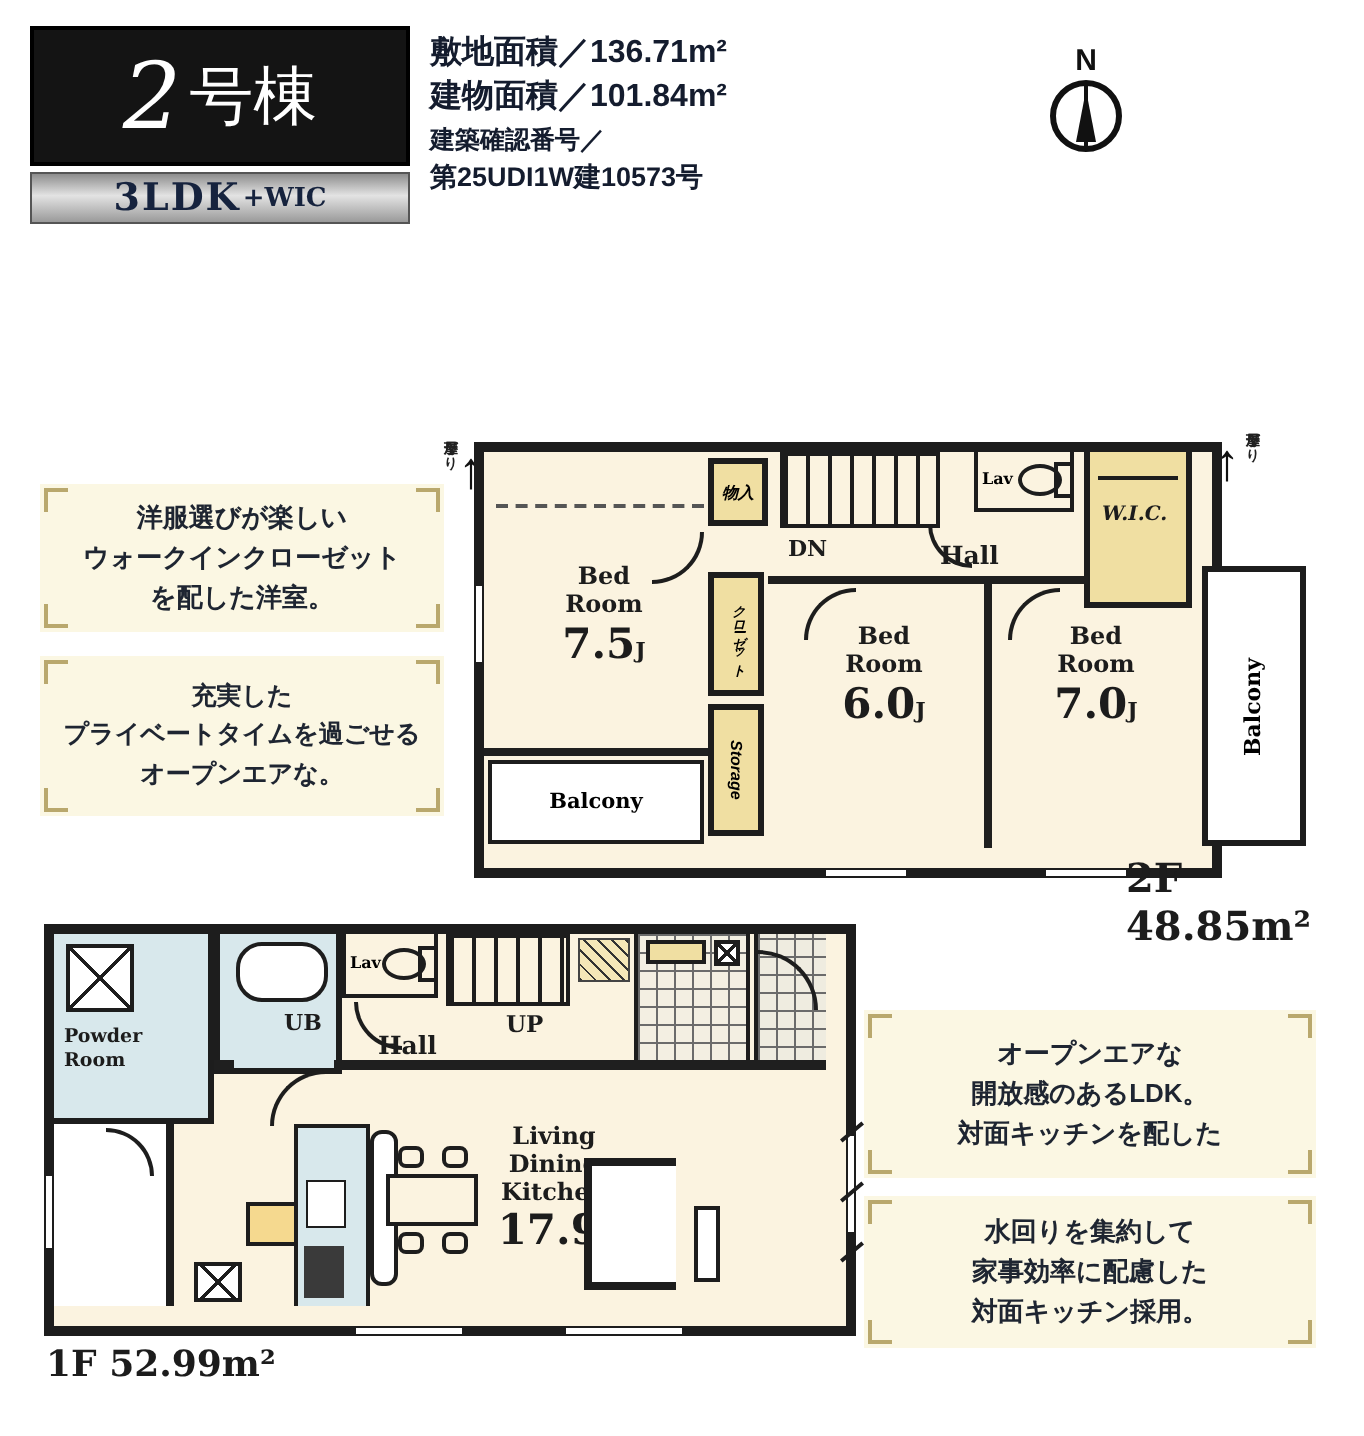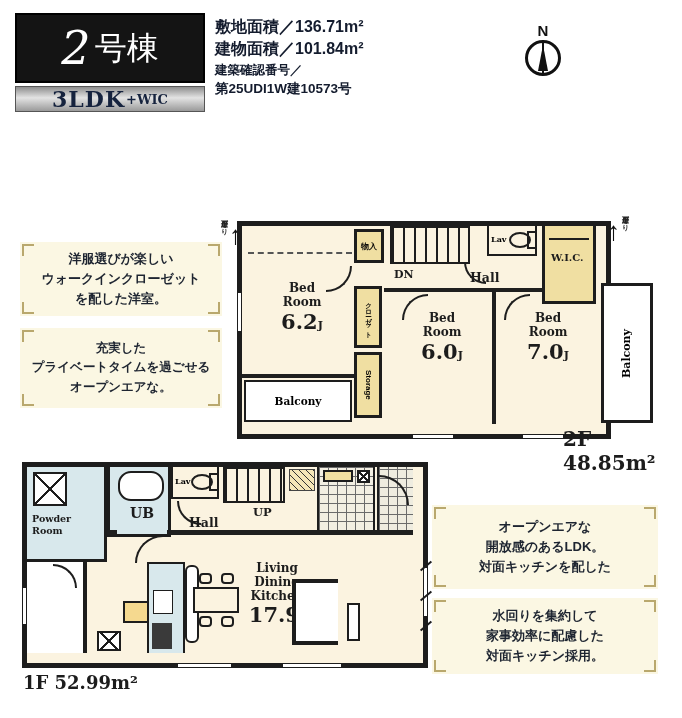--- a/index.html
+++ b/index.html
@@ -5,21 +5,21 @@
   html,body{margin:0;padding:0;}
   body{font-family:"Liberation Sans",sans-serif;}
   .page{position:relative;width:682px;height:718px;background:#ffffff;overflow:hidden;}
   .abs{position:absolute;}
   .serif{font-family:"DejaVu Serif",serif;}
   .wall{position:absolute;background:#1f1f1f;}
   .lbl{position:absolute;font-weight:bold;color:#1c1c1c;font-family:"DejaVu Serif",serif;}
   .plan-main{position:absolute;border:5px solid #1d1d1d;background:#fbf3e0;}
   .roombox{position:absolute;border:3px solid #1d1d1d;box-sizing:border-box;}
   .thinbox{position:absolute;border:2px solid #1d1d1d;box-sizing:border-box;}
-  .yellow{background:#f0dfa2;}
+  .yellow{background:#f0dfa2;font-style:italic;}
   .blue{background:#d8e8ec;}
   .stairs{position:absolute;box-sizing:border-box;border:2px solid #1d1d1d;
     background:repeating-linear-gradient(90deg,#1d1d1d 0,#1d1d1d 2px,#fbf3e0 2px,#fbf3e0 11px);}
   .tile{position:absolute;box-sizing:border-box;background-color:#f3efe2;
     background-image:repeating-linear-gradient(0deg,#6b6b6b 0,#6b6b6b 1px,transparent 1px,transparent 9px),
                      repeating-linear-gradient(90deg,#6b6b6b 0,#6b6b6b 1px,transparent 1px,transparent 9px);}
   .xbox{position:absolute;box-sizing:border-box;border:2px solid #1d1d1d;background-color:#fff;
     background-image:linear-gradient(45deg,transparent calc(50% - 1px),#1d1d1d calc(50% - 1px),#1d1d1d calc(50% + 1px),transparent calc(50% + 1px)),
                      linear-gradient(-45deg,transparent calc(50% - 1px),#1d1d1d calc(50% - 1px),#1d1d1d calc(50% + 1px),transparent calc(50% + 1px));}
   .hatch{position:absolute;box-sizing:border-box;border:1px solid #444;background-color:#f5e7b8;
@@ -50,21 +50,21 @@
 <div class="page">
 
   <div class="abs serif" style="left:15px;top:13px;width:190px;height:70px;background:#141414;color:#fff;
               display:flex;align-items:center;justify-content:center;border:2px solid #000;box-sizing:border-box;">
     <span style="font-size:46px;font-style:italic;line-height:1;margin-right:4px;">2</span>
     <span style="font-size:32px;line-height:1;">号棟</span>
   </div>
   <div class="abs serif" style="left:15px;top:86px;width:190px;height:26px;
               background:linear-gradient(180deg,#8d8d8d 0%,#e3e3e3 45%,#9a9a9a 100%);
               display:flex;align-items:center;justify-content:center;color:#16233e;border:1px solid #555;box-sizing:border-box;">
-    <span style="font-size:22px;font-weight:bold;letter-spacing:1px;text-align:right;">3LDK</span>
+    <span style="font-size:19px;font-weight:bold;letter-spacing:1px;text-align:right;">3LDK</span>
     <span style="font-size:13px;font-weight:bold;margin-left:1px;">+WIC</span>
   </div>
 
   <div class="abs" style="left:215px;top:16px;width:210px;color:#141c2e;font-weight:bold;">
     <div style="font-size:16px;line-height:1.35;">敷地面積／136.71m²</div>
     <div style="font-size:16px;line-height:1.35;">建物面積／101.84m²</div>
     <div style="font-size:12.5px;line-height:1.4;margin-top:3px;">建築確認番号／</div>
     <div style="font-size:13.5px;line-height:1.35;">第25UDI1W建10573号</div>
   </div>
 
@@ -106,21 +106,21 @@
     <div class="abs" style="left:392px;top:6px;display:flex;">
       <span style="font-size:26px;line-height:40px;color:#111;font-weight:bold;">↑</span>
       <span class="vtext-jp" style="font-size:7px;font-weight:bold;color:#222;">母屋下がり</span>
     </div>
 
     <div class="plan-main" style="left:22px;top:16px;width:364px;height:208px;">
 
       <div class="abs" style="left:6px;top:26px;width:104px;border-top:2px dashed #555;"></div>
       <div class="lbl" style="left:15px;top:56px;width:90px;text-align:center;">
         <div class="roomname" style="width:46px;margin:0 auto;">Bed Room</div>
-        <span class="roomsize">6.2</span><span class="unit">J</span>
+        <span class="roomsize">7.5</span><span class="unit">J</span>
       </div>
       <div class="win" style="left:-5px;top:66px;width:5px;height:40px;"></div>
 
       <div class="roombox yellow" style="left:112px;top:3px;width:30px;height:34px;display:flex;align-items:center;justify-content:center;">
         <span style="font-size:8px;font-weight:bold;">物入</span>
       </div>
       <div class="roombox yellow" style="left:112px;top:60px;width:28px;height:62px;display:flex;align-items:center;justify-content:center;">
         <span class="vtext-jp" style="font-size:6.5px;font-weight:bold;">クローゼット</span>
       </div>
       <div class="roombox yellow" style="left:112px;top:126px;width:28px;height:66px;display:flex;align-items:center;justify-content:center;">
@@ -182,21 +182,21 @@
       <div class="abs blue" style="left:0;top:0;width:80px;height:95px;border-right:3px solid #1d1d1d;border-bottom:3px solid #1d1d1d;box-sizing:border-box;">
         <div class="xbox" style="left:6px;top:5px;width:34px;height:34px;"></div>
         <div class="lbl" style="left:5px;top:46px;font-size:9.5px;line-height:1.25;">
           <div>Powder</div>
           <div>Room</div>
         </div>
       </div>
 
       <div class="roombox blue" style="left:80px;top:0;width:64px;height:70px;border-top:none;">
         <div style="position:absolute;left:8px;top:4px;width:42px;height:26px;border:2px solid #1d1d1d;border-radius:13px;background:#fff;"></div>
-        <div class="lbl" style="left:20px;top:38px;font-size:14px;">UB</div>
+        <div class="lbl" style="left:32px;top:38px;font-size:11px;">UB</div>
       </div>
 
       <div class="thinbox" style="left:144px;top:0;width:48px;height:32px;border-top:none;">
         <span style="position:absolute;left:2px;top:9px;font-size:8px;font-weight:bold;font-family:'DejaVu Serif',serif;">Lav</span>
         <div style="position:absolute;left:18px;top:7px;width:18px;height:12px;border:2px solid #1d1d1d;border-radius:50%;"></div>
         <div style="position:absolute;left:36px;top:6px;width:6px;height:14px;border:2px solid #1d1d1d;"></div>
       </div>
       <div class="arc bl" style="left:150px;top:34px;width:24px;height:24px;"></div>
 
       <div class="stairs" style="left:196px;top:0;width:62px;height:36px;"></div>

